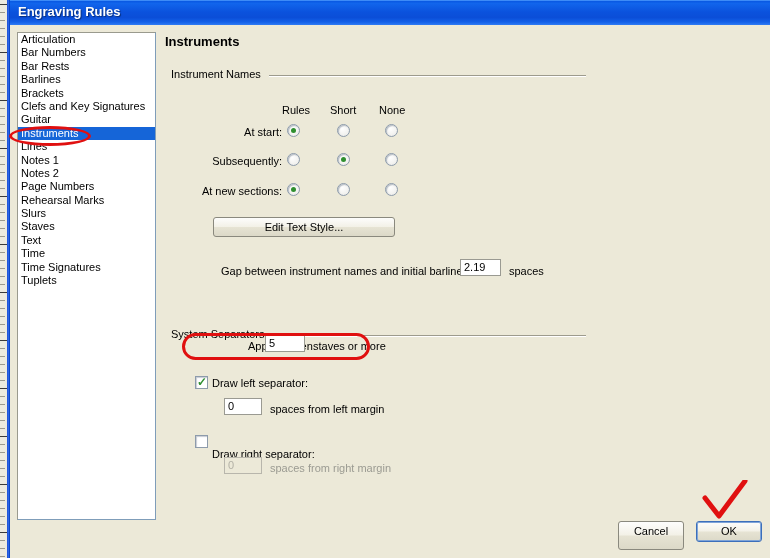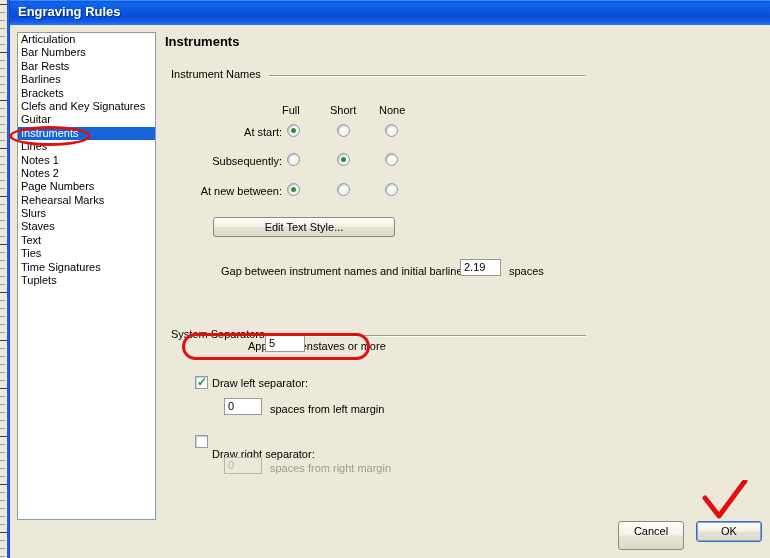--- a/index.html
+++ b/index.html
@@ -379,51 +379,51 @@
           <div class="cat-item">Guitar</div>
           <div class="cat-item selected">Instruments</div>
           <div class="cat-item">Lines</div>
           <div class="cat-item">Notes 1</div>
           <div class="cat-item">Notes 2</div>
           <div class="cat-item">Page Numbers</div>
           <div class="cat-item">Rehearsal Marks</div>
           <div class="cat-item">Slurs</div>
           <div class="cat-item">Staves</div>
           <div class="cat-item">Text</div>
-          <div class="cat-item">Ties</div>
+          <div class="cat-item">Time</div>
           <div class="cat-item">Time Signatures</div>
           <div class="cat-item">Tuplets</div>
         </div>
 
       <div id="pane-title">Instruments</div>
 
       <div class="groupbox" style="left:161px; top:43px; width:415px; height:1px;">
         <div class="group-label">Instrument Names</div>
         <div class="group-rule" style="left:98px; width:317px;"></div>
       </div>
 
-      <div class="lbl" style="left:272px; top:79px;">Full</div>
+      <div class="lbl" style="left:272px; top:79px;">Rules</div>
       <div class="lbl" style="left:320px; top:79px;">Short</div>
       <div class="lbl" style="left:369px; top:79px;">None</div>
 
       <div class="lbl right" style="left:180px; top:101px; width:92px;">At start:</div>
       <div class="radio checked" style="left:277px; top:99px;">
           <span class="dot"></span>
         </div>
       <div class="radio" style="left:327px; top:99px;"></div>
       <div class="radio" style="left:375px; top:99px;"></div>
 
       <div class="lbl right" style="left:165px; top:130px; width:107px;">Subsequently:</div>
       <div class="radio" style="left:277px; top:128px;"></div>
       <div class="radio checked" style="left:327px; top:128px;">
           <span class="dot"></span>
         </div>
       <div class="radio" style="left:375px; top:128px;"></div>
 
-      <div class="lbl right" style="left:157px; top:160px; width:115px;">At new between:</div>
+      <div class="lbl right" style="left:157px; top:160px; width:115px;">At new sections:</div>
       <div class="radio checked" style="left:277px; top:158px;">
           <span class="dot"></span>
         </div>
       <div class="radio" style="left:327px; top:158px;"></div>
       <div class="radio" style="left:375px; top:158px;"></div>
 
       <div class="btn" style="left:203px; top:192px; width:182px; height:20px;">Edit Text Style...</div>
 
       <div class="lbl" style="left:211px; top:240px;">Gap between instrument names and initial barline</div>
       <div class="textfield" style="left:450px; top:234px; width:41px;">2.19</div>

